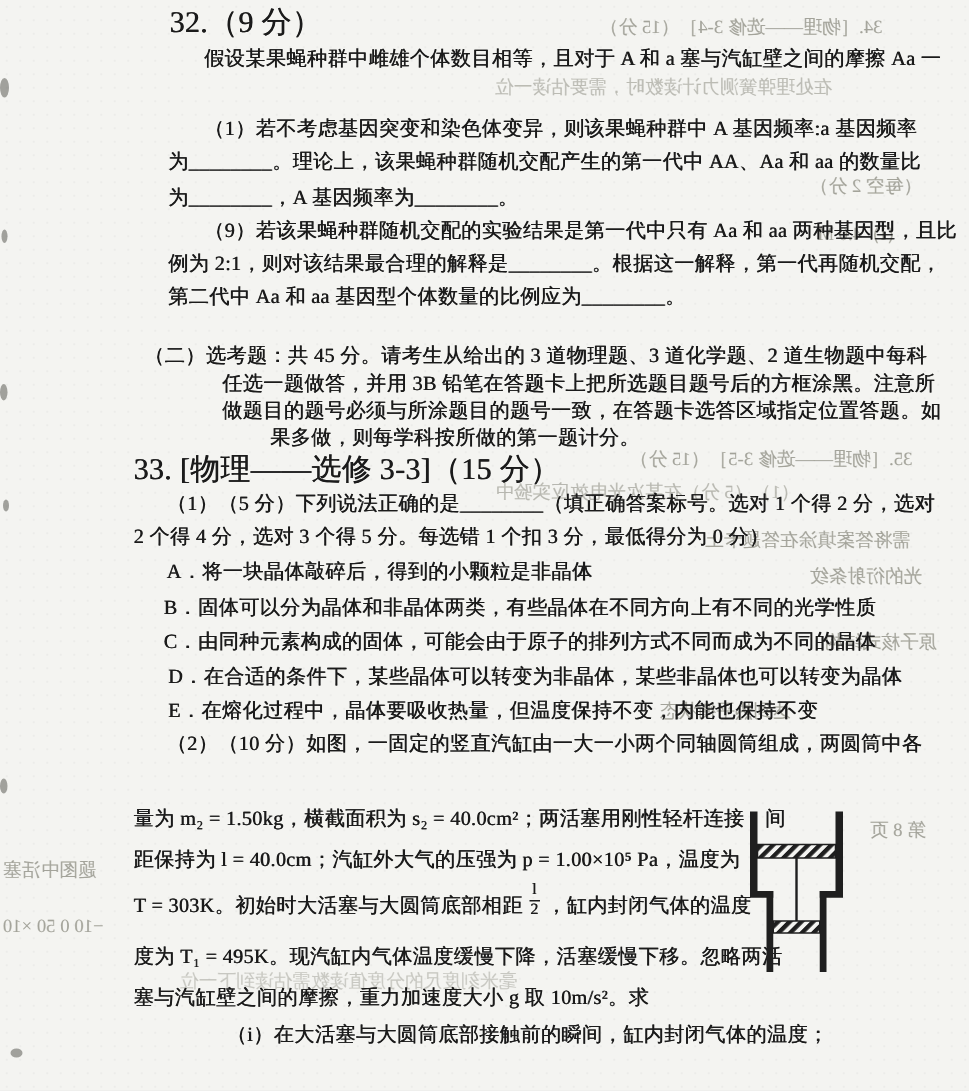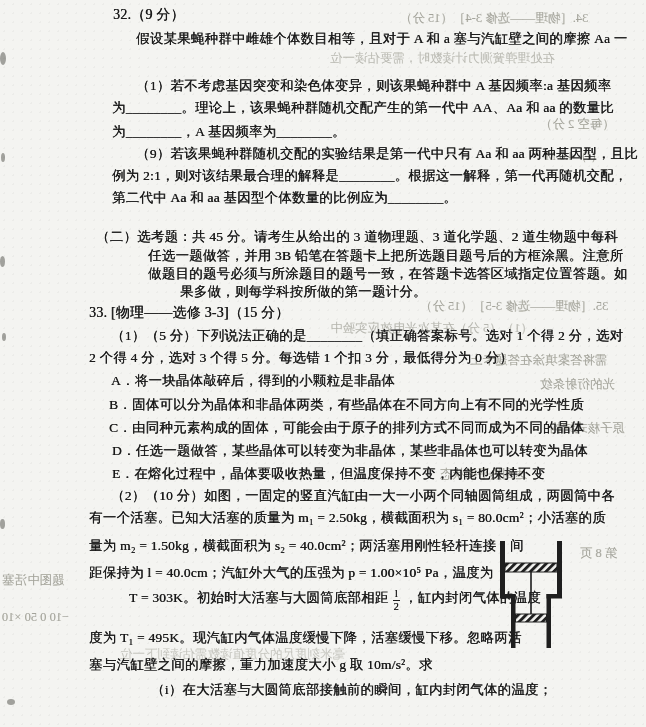--- a/index.html
+++ b/index.html
@@ -13,22 +13,22 @@
     background:#f4f4f1;
     background-image:radial-gradient(rgba(0,0,0,0.03) 1px, transparent 1px);
     background-size:9px 9px;
   }
   .line{
     position:absolute;white-space:nowrap;
     font-size:13.5px;line-height:18px;color:#1b1b1b;
     letter-spacing:0.2px;
     text-shadow:0.35px 0 0 currentColor;
   }
-  .heading{font-size:14px;}
-  .fracline{display:flex;align-items:flex-start;margin-left:40px;}
+  .heading{font-size:20px;}
+  .fracline{display:flex;align-items:flex-end;}
   .frac{
     display:inline-flex;flex-direction:column;align-items:center;
     font-size:10.5px;line-height:1.1;margin:0 3px;transform:translateY(-1px);
   }
   .frac .num{border-bottom:1px solid #1b1b1b;padding:0 2px;}
   .frac .den{padding:0 2px;}
   .bleed{
     position:absolute;white-space:nowrap;
     font-size:12.5px;color:rgba(118,118,104,0.40);
     transform:scaleX(-1);filter:blur(0.45px);
@@ -84,24 +84,23 @@
   <div class="line" style="left:148px;top:247px;">任选一题做答，并用 3B 铅笔在答题卡上把所选题目题号后的方框涂黑。注意所</div>
   <div class="line" style="left:148px;top:265px;">做题目的题号必须与所涂题目的题号一致，在答题卡选答区域指定位置答题。如</div>
   <div class="line" style="left:148px;top:283px;margin-left:32px;">果多做，则每学科按所做的第一题计分。</div>
 
   <div class="line heading" style="left:89px;top:304px;">33. [物理——选修 3-3]（15 分）</div>
   <div class="line" style="left:111px;top:327px;">（1）（5 分）下列说法正确的是________（填正确答案标号。选对 1 个得 2 分，选对</div>
   <div class="line" style="left:89px;top:349px;">2 个得 4 分，选对 3 个得 5 分。每选错 1 个扣 3 分，最低得分为 0 分）</div>
   <div class="line" style="left:111px;top:372px;">A．将一块晶体敲碎后，得到的小颗粒是非晶体</div>
   <div class="line" style="left:109px;top:396px;">B．固体可以分为晶体和非晶体两类，有些晶体在不同方向上有不同的光学性质</div>
   <div class="line" style="left:109px;top:419px;">C．由同种元素构成的固体，可能会由于原子的排列方式不同而成为不同的晶体</div>
-  <div class="line" style="left:112px;top:442px;">D．任选一题做答，某些晶体可以转变为非晶体，某些非晶体也可以转变为晶体</div>
+  <div class="line" style="left:112px;top:442px;">D．在合适的条件下，某些晶体可以转变为非晶体，某些非晶体也可以转变为晶体</div>
   <div class="line" style="left:112px;top:465px;">E．在熔化过程中，晶体要吸收热量，但温度保持不变，内能也保持不变</div>
   <div class="line" style="left:111px;top:487px;">（2）（10 分）如图，一固定的竖直汽缸由一大一小两个同轴圆筒组成，两圆筒中各</div>
-  <div class="line" style="left:89px;top:509px;">有一个活塞。已知大活塞的质量为 m₁ = 2.50kg，横截面积为 s₁ = 80.0cm²；小活塞的质</div>
   <div class="line" style="left:89px;top:537px;">量为 m₂ = 1.50kg，横截面积为 s₂ = 40.0cm²；两活塞用刚性轻杆连接，间</div>
   <div class="line" style="left:89px;top:564px;">距保持为 l = 40.0cm；汽缸外大气的压强为 p = 1.00×10⁵ Pa，温度为</div>
 
   <div class="line fracline" style="left:89px;top:589px;">
     <span>T = 303K。初始时大活塞与大圆筒底部相距</span>
     <span class="frac">
       <span class="num">l</span>
       <span class="den">2</span>
     </span>
     <span>，缸内封闭气体的温度</span>

